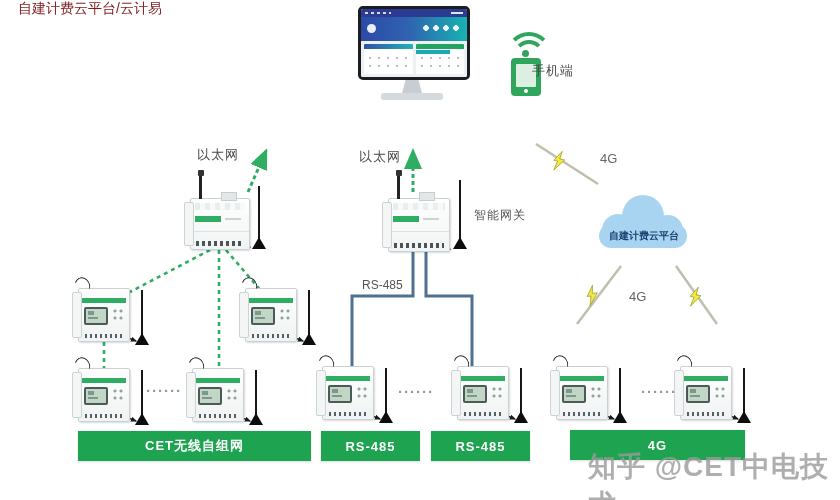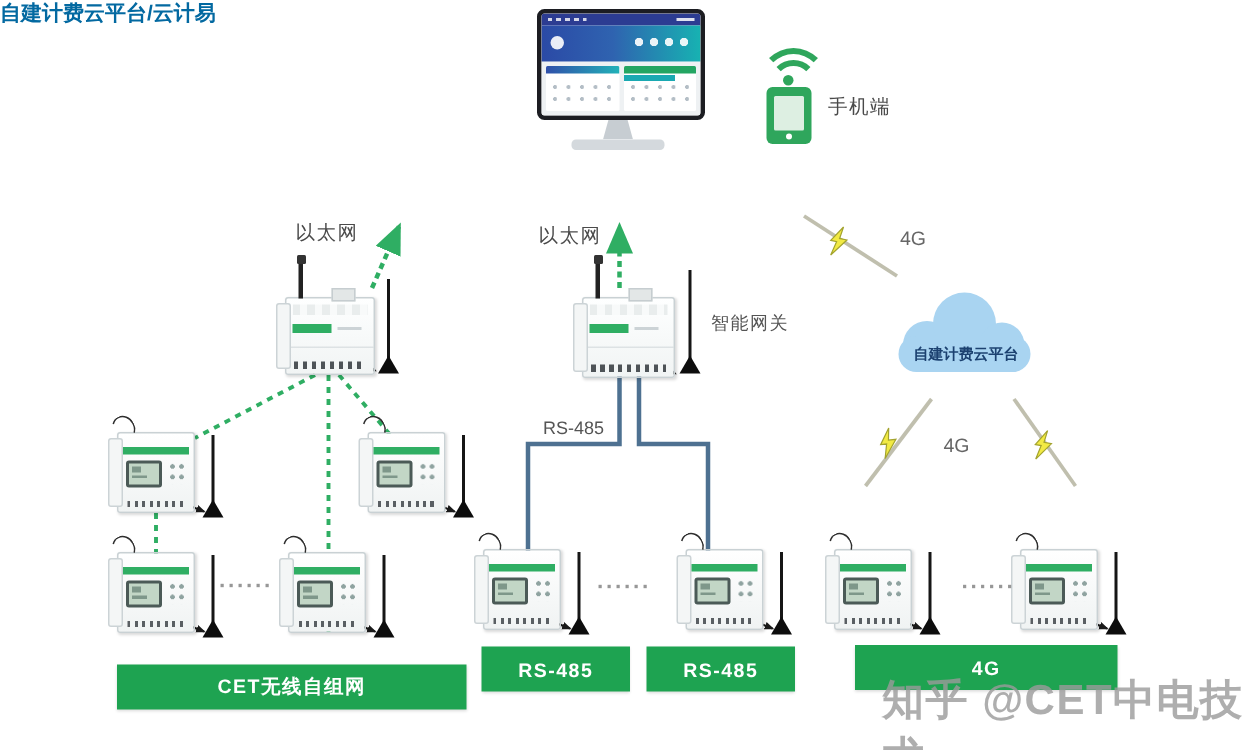--- a/index.html
+++ b/index.html
@@ -4,22 +4,22 @@
 <style>
   html,body{margin:0;padding:0;background:#fff;}
   #canvas{position:relative;width:840px;height:500px;background:#fff;overflow:hidden;
           font-family:"Liberation Sans","DejaVu Sans",sans-serif;}
   svg.wires{position:absolute;left:0;top:0;z-index:1;pointer-events:none;}
 
   
   .lbl{position:absolute;z-index:4;color:#4a4a4a;font-size:13px;letter-spacing:1px;white-space:nowrap;}
   .lbl.small{font-size:12px;color:#555;}
   .lbl.gray{color:#666;}
-  .platform-label{left:336px;top:104px;width:180px;font-weight:bold;
-                  font-size:14px;color:#0369a1;letter-spacing:0;}
+  .platform-label{left:336px;top:104px;width:180px;text-align:center;font-weight:normal;
+                  font-size:14px;color:#7f1d1d;letter-spacing:0;}
   .dots{position:absolute;z-index:4;color:#979797;font-size:15px;font-weight:bold;letter-spacing:1px;}
   .watermark{position:absolute;left:588px;top:448px;z-index:9;font-size:28px;font-weight:bold;
              color:#9b9b9b;opacity:.8;letter-spacing:1px;}
 
   
   .banner{position:absolute;z-index:3;background:#1ea351;color:#fff;font-weight:bold;font-size:13px;
           display:flex;align-items:center;justify-content:center;letter-spacing:1px;
           box-shadow:0 1px 2px rgba(0,0,0,.15);}
 
   
@@ -182,21 +182,21 @@
     </div>
     <div class="mon-neck"></div>
     <div class="mon-base"></div>
   </div>
   <div class="platform-label">自建计费云平台/云计易</div>
 
   <span class="wifi-arc" style="left:506px;top:32px;width:38px;height:38px;"></span>
   <span class="wifi-arc" style="left:513px;top:40px;width:24px;height:24px;"></span>
   <span class="wifi-dot" style="left:522px;top:50px;"></span>
   <div class="phone"></div>
-  <div class="lbl" style="left:552px;top:62px;">手机端</div>
+  <div class="lbl" style="left:532px;top:62px;">手机端</div>
 
   <div class="lbl" style="left:197px;top:146px;">以太网</div>
   <div class="lbl" style="left:359px;top:148px;">以太网</div>
   <div class="lbl small" style="left:474px;top:207px;">智能网关</div>
   <div class="lbl small" style="left:362px;top:278px;letter-spacing:0;">RS-485</div>
   <div class="lbl gray" style="left:600px;top:151px;letter-spacing:0;">4G</div>
   <div class="lbl gray" style="left:629px;top:289px;letter-spacing:0;">4G</div>
   <div class="cloud-label">自建计费云平台</div>
 
   <div class="gw" style="left:190px;top:198px;width:58px;height:50px;">
@@ -268,20 +268,20 @@
 
   <div class="meter" style="left:680px;top:366px;">
     <span class="m-wire"></span>
     <span class="m-green"></span>
       <span class="m-lcd"></span>
   </div>
   <div class="ant" style="left:736px;top:368px;height:56px;"></div>
 
   <div class="dots" style="left:641px;top:383px;">······</div>
 
-  <div class="banner" style="left:78px;top:431px;width:233px;height:30px;margin-top:12px;">CET无线自组网</div>
+  <div class="banner" style="left:78px;top:431px;width:233px;height:30px;">CET无线自组网</div>
   <div class="banner" style="left:321px;top:431px;width:99px;height:30px;">RS-485</div>
   <div class="banner" style="left:431px;top:431px;width:99px;height:30px;">RS-485</div>
   <div class="banner" style="left:570px;top:430px;width:175px;height:30px;">4G</div>
 
   <div class="watermark">知乎 @CET中电技术</div>
 
 </div>
 
 </body></html>

